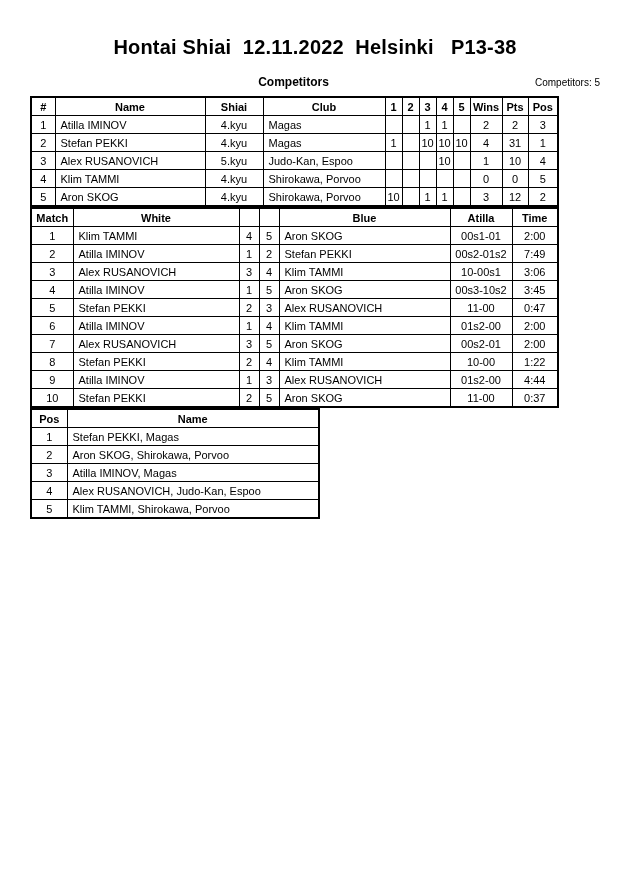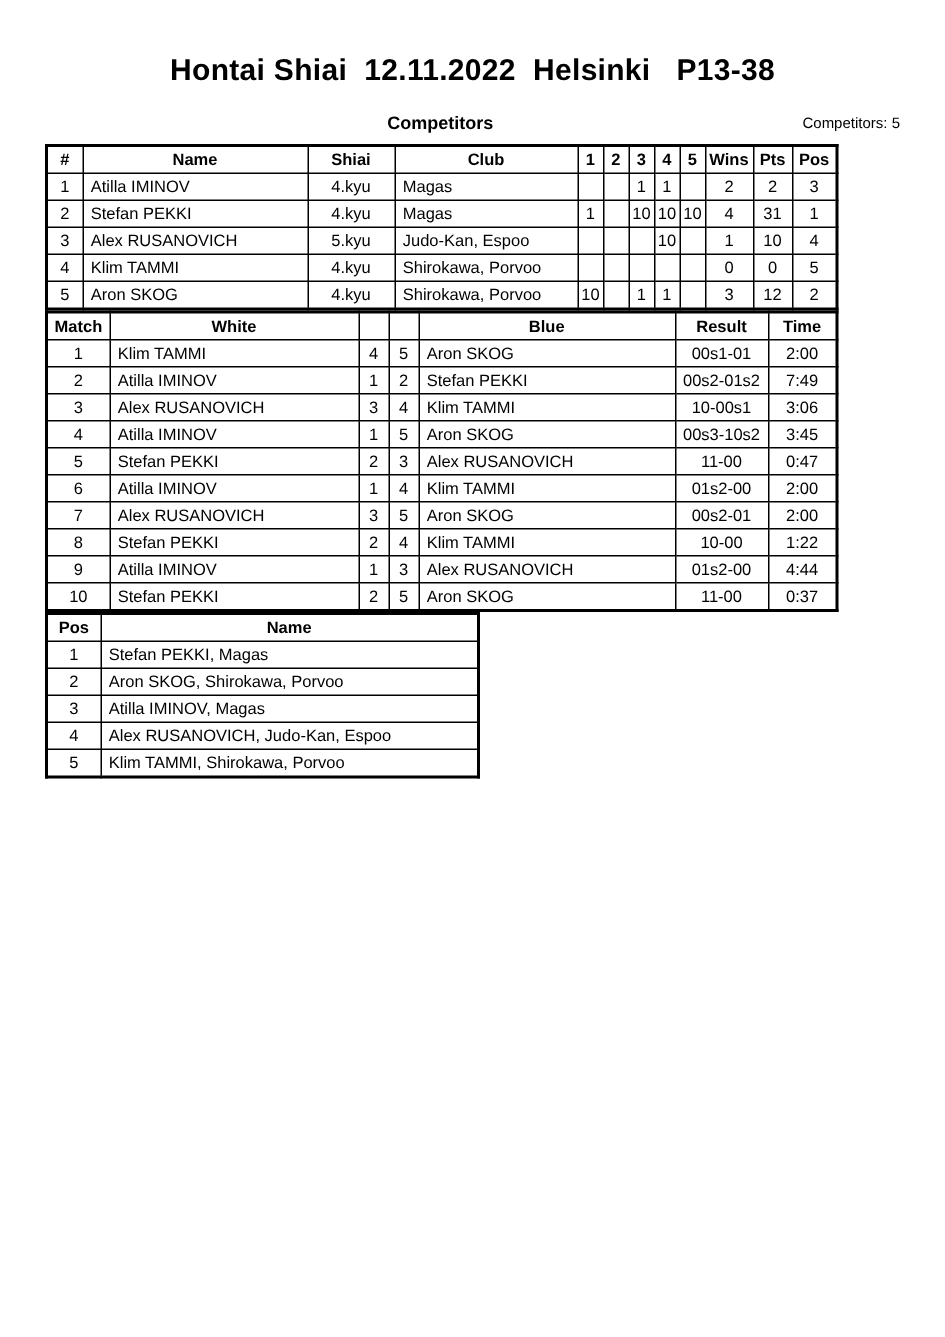--- a/index.html
+++ b/index.html
@@ -196,21 +196,21 @@
           <col style="width: 62px;">
           <col style="width: 46px;">
         </colgroup>
         <thead>
           <tr>
             <th class="a-c">Match</th>
             <th class="a-c">White</th>
             <th class="a-c"></th>
             <th class="a-c"></th>
             <th class="a-c">Blue</th>
-            <th class="a-c">Result</th>
+            <th class="a-c">Atilla</th>
             <th class="a-c">Time</th>
           </tr>
         </thead>
         <tbody>
           <tr>
             <td class="a-c">1</td>
             <td class="a-l">Klim TAMMI</td>
             <td class="a-c">4</td>
             <td class="a-c">5</td>
             <td class="a-l">Aron SKOG</td>

